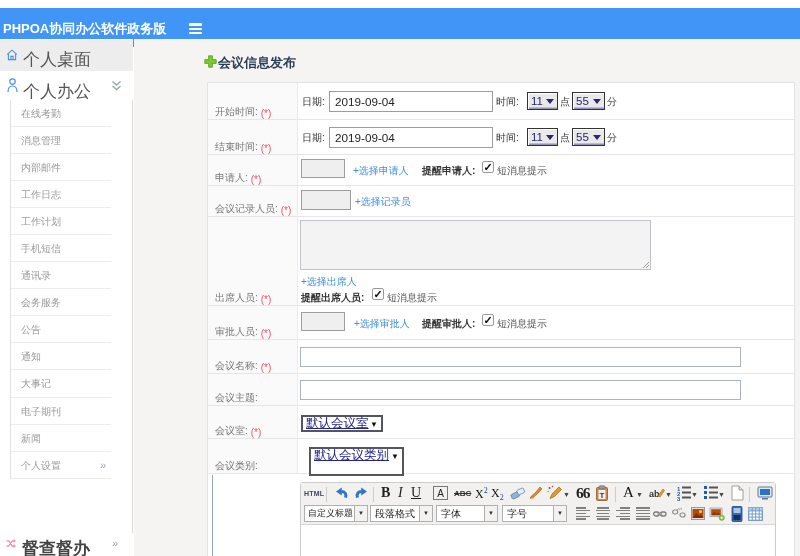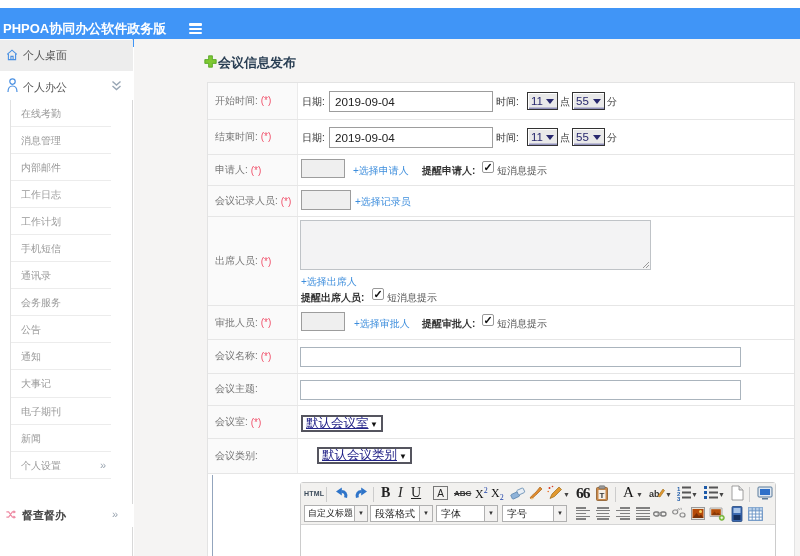--- a/index.html
+++ b/index.html
@@ -6,32 +6,32 @@
 html,body{width:800px;height:556px;overflow:hidden;font-family:"Liberation Sans",sans-serif;background:#fff;position:relative}
 .abs{position:absolute}
 
 #topbar{position:absolute;left:0;top:8px;width:800px;height:39px;background:#4095f7}
 #brand{position:absolute;left:3px;top:12px;color:#fff;font-size:13px;font-weight:bold}
 .bar{position:absolute;left:189px;width:13px;height:2.4px;background:#fff;border-radius:1px}
 
 #sidebar{position:absolute;left:0;top:39px;width:133px;height:517px;background:#fff;border-right:1px solid #d8d8d8}
 #m1{position:absolute;left:0;top:1px;width:133px;height:31px;background:#ededed}
 #m2{position:absolute;left:0;top:32px;width:133px;height:29px;background:#fff}
-.mtxt{position:absolute;left:23px;font-size:11px;color:#555}
+.mtxt{position:absolute;left:23px;font-size:17px;color:#555}
 #submenu{position:absolute;left:10px;top:61px;width:101px;border-left:1px solid #e2e2e2}
 .sub{height:27.05px;line-height:27.05px;border-bottom:1px solid #ececec;color:#999;font-size:10px;padding-left:10px;position:relative}
 .chev{color:#9aa5b0;font-size:11px;position:absolute}
-#m3{position:absolute;left:0;top:465px;width:133px;height:23px;background:#fff}
+#m3{position:absolute;left:0;top:494px;width:133px;height:23px;background:#fff}
 
 #content{position:absolute;left:134px;top:39px;width:666px;height:517px;background:#f5f4f3}
 #ptitle{position:absolute;left:84px;top:15px;font-size:13px;font-weight:bold;color:#2a3f54}
 
 #ftable{position:absolute;left:73px;top:43px;width:588px;height:474px;background:#fff;border:1px solid #e3e3e3;border-bottom:none}
 .frow{position:absolute;left:0;width:586px;border-bottom:1px solid #e6e6e6}
-.lcell{position:absolute;left:0;top:0;bottom:0;width:90px;background:#fafafa;border-right:1px solid #ebebeb;font-size:10px;color:#777;display:flex;align-items:center;padding-left:7px;white-space:nowrap}
+.lcell{position:absolute;left:0;top:0;bottom:0;width:90px;background:#fafafa;border-right:1px solid #ebebeb;font-size:10px;color:#777;display:flex;align-items:flex-end;padding-left:7px;white-space:nowrap}
 .star{color:#f0506a;margin-left:3px;font-size:10px}
 .fl{font-size:10px;color:#333}
 input.txt{border:1px solid #9d9d9d;background:#fff;height:21px;font-size:11.7px;color:#222;padding:0 5px;font-family:"Liberation Sans",sans-serif}
 .sel{position:absolute;border:1px solid #333;background:#e9e9e9;color:#28286e;font-size:11.5px;height:18px;line-height:16px;white-space:nowrap;box-shadow:inset 1px 1px 0 #fff, inset 0 -1.5px 0 #9191bb;padding-left:3px}
 .sel .ar{position:absolute;right:3px;top:6px;width:0;height:0;border-left:4px solid transparent;border-right:4px solid transparent;border-top:5px solid #28286e}
 a.lnk{color:#3c8ddc;text-decoration:none;font-size:10px;white-space:nowrap}
 .boldlbl{font-size:10px;font-weight:bold;color:#333;white-space:nowrap}
 .cb{position:absolute;width:12px;height:12px;border:1px solid #999;border-radius:2px;background:#fff;font-size:11px;line-height:10px;text-align:center;color:#111;font-weight:bold}
 .ddl{position:absolute;border:2px solid #55555f;background:#fff;color:#232388;font-size:12.5px;padding:0 3px;line-height:13px;white-space:nowrap}
 .ddl u{text-decoration:underline}
@@ -172,21 +172,21 @@
       <input class="txt abs" style="left: 92px; top: 6px; width: 441px; height: 20px; border-color: rgb(170, 180, 189);">
     </div>
 
     <div class="frow" style="top:323px;height:33px">
       <div class="lcell">会议室: <span class="star">(*)</span></div>
       <span class="ddl" style="left:93px;top:9px;width:82px;height:17px"><u>默认会议室</u><span class="dar">▼</span></span>
     </div>
 
     <div class="frow" style="top:356px;height:34.5px">
       <div class="lcell">会议类别:</div>
-      <span class="ddl" style="left:109px;top:8px;width:95px;height:17px"><u>默认会议类别</u><span class="dar">▼</span></span>
+      <span class="ddl" style="left:101px;top:8px;width:95px;height:29px"><u>默认会议类别</u><span class="dar">▼</span></span>
     </div>
 
     <div class="frow" style="top:390.5px;height:83.5px;border-bottom:none">
       <div class="lcell" style="background:#fff;border-right:none"></div>
       <div class="abs" style="left:4px;top:1px;width:1px;height:82.5px;background:#93a5bd"></div>
       <div id="editor" class="abs" style="left:92px;top:8.5px;width:476px;height:75px;border:1px solid #ccc;border-radius:3px 3px 0 0;background:#fff">
         <div id="tbar" class="abs" style="left:0;top:0;width:474px;height:42px;background:#f2f1ef;border-bottom:1px solid #d5d5d5">
           <span class="ti" style="left:3px;top:7px;font-size:7px;font-weight:bold;color:#3a4a5a;letter-spacing:0.2px">HTML</span>
           <span class="tsep" style="left:25px"></span>
           <svg class="ti" style="left:33px;top:3px" width="16" height="15" viewBox="0 0 16 15">

